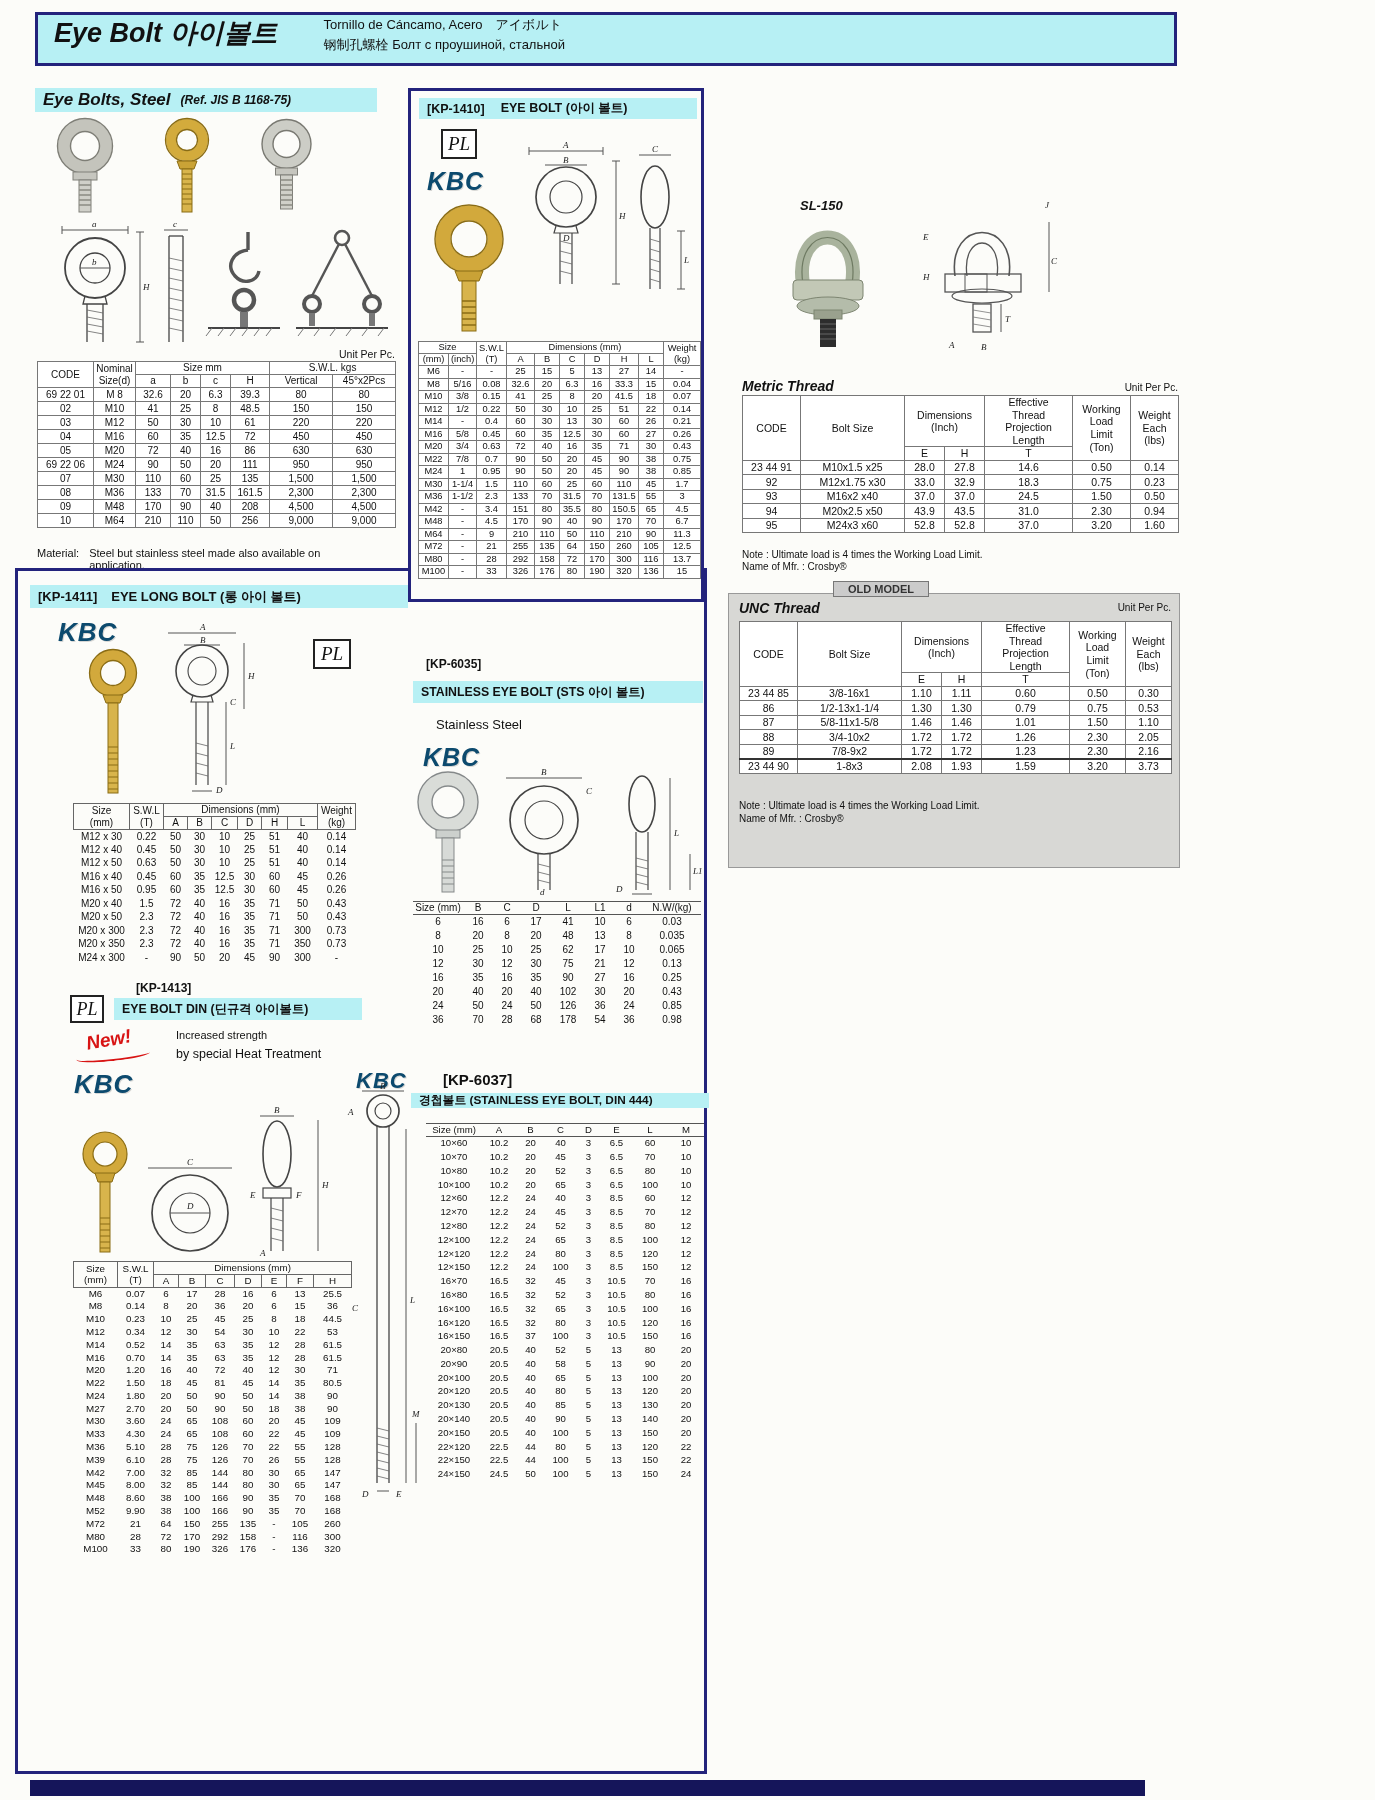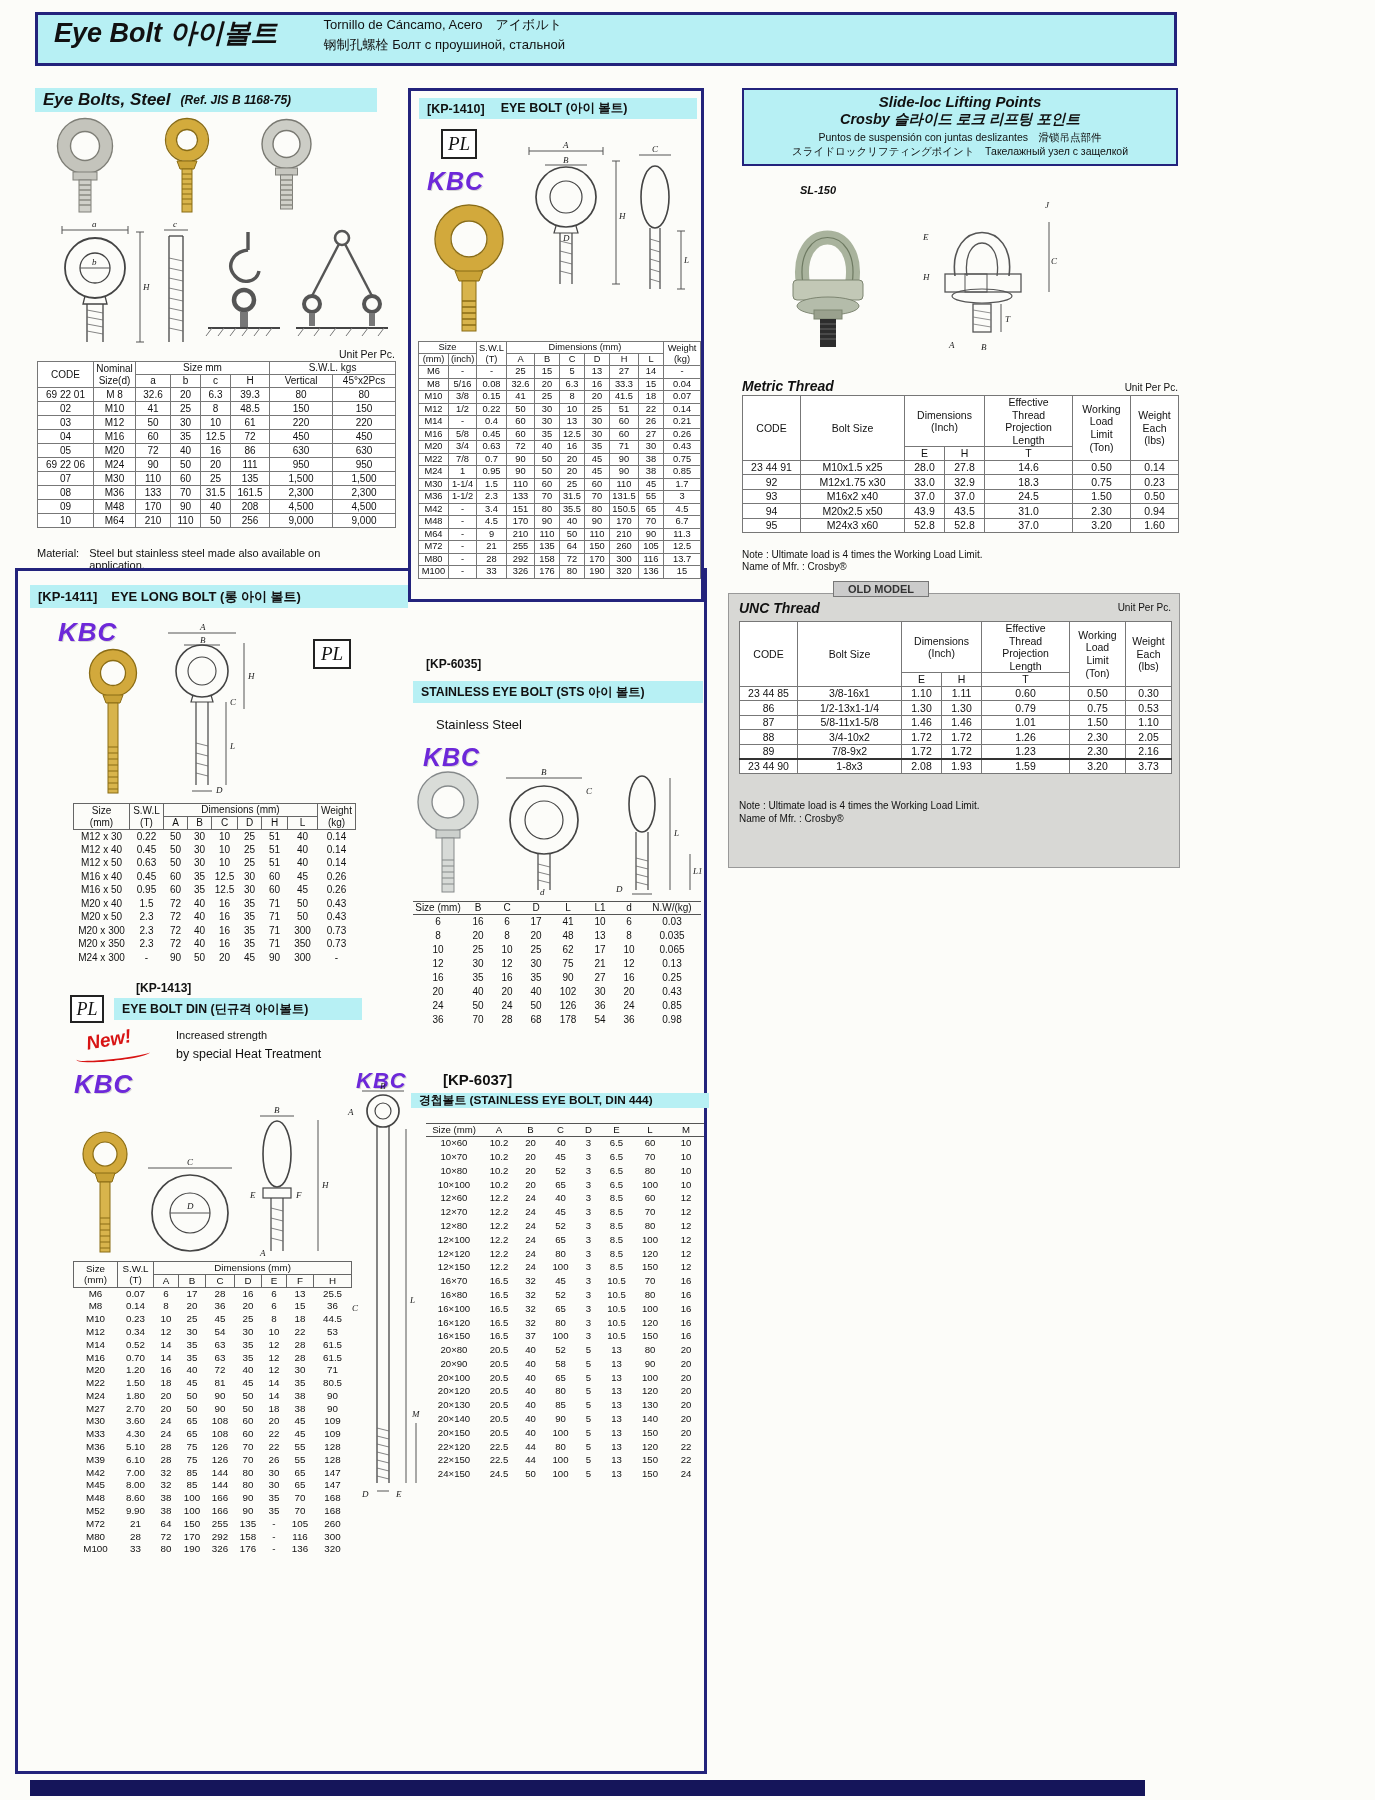--- a/index.html
+++ b/index.html
@@ -3,21 +3,21 @@
 <meta charset="utf-8">
 <style>
 *{margin:0;padding:0;box-sizing:border-box}
 body{font-family:"Liberation Sans",sans-serif;background:#d9d9d4;color:#111}
 #page{position:relative;width:1375px;height:1800px;background:#fcfcf9;margin:0 auto;overflow:hidden}
 .abs{position:absolute}
 .bi{font-style:italic;font-weight:bold}
 .cyan{background:#b7f0f4}
 .navy{border:3px solid #23237c}
 .strip{background:#b7f0f4;font-weight:bold;display:flex;align-items:center;padding:0 8px;white-space:nowrap}
-.kbc{color:#6d28d9;font-weight:bold;font-style:italic;letter-spacing:1px;text-shadow:1px 1px 0 rgba(0,0,0,.15);font-family:"Liberation Sans",sans-serif}
+.kbc{color:#0c4a6e;font-weight:bold;font-style:italic;letter-spacing:1px;text-shadow:1px 1px 0 rgba(0,0,0,.15);font-family:"Liberation Sans",sans-serif}
 .pl{border:2px solid #222;background:#fff;font-weight:normal;font-style:italic;font-family:"Liberation Serif",serif;display:flex;align-items:center;justify-content:center}
 .code-label{font-weight:bold;white-space:nowrap}
 table{border-collapse:collapse;table-layout:fixed;background:transparent}
 th,td{text-align:center;font-weight:normal;white-space:pre-line;padding:0 2px;line-height:1.2;overflow:hidden}
 .t1 th,.t1 td{border:1px solid #777}
 .t1{background:#fff}
 .t2 thead th{border:1px solid #666}
 .t3 thead th{border-top:1px solid #555;border-bottom:1px solid #555}
 .tb-jis{font-size:10px}.tb-jis td{height:14px}
 .tb-1410{font-size:9.3px}.tb-1410 td{height:12.5px}
@@ -543,28 +543,22 @@
             <td>80</td>
             <td>190</td>
             <td>320</td>
             <td>136</td>
             <td>15</td>
           </tr>
         </tbody>
     </table>
   </div>
 
-  <div class="abs cyan" style="left:742px;top:88px;width:436px;height:78px;border:2px solid #23237c;text-align:center;padding-top:3px">
-    <div class="bi" style="font-size:15px">Slide-loc Lifting Points</div>
-    <div class="bi" style="font-size:14.5px">Crosby  슬라이드 로크 리프팅 포인트</div>
-    <div style="font-size:10.5px;margin-top:2px">Puntos de suspensión con juntas deslizantes　滑锁吊点部件</div>
-    <div style="font-size:10.5px">スライドロックリフティングポイント　Такелажный узел с защелкой</div>
-  </div>
-
-  <div class="abs bi" style="left:800px;top:184px;font-size:11px">SL-150</div>
+
+  <div class="abs bi" style="left:800px;top:198px;font-size:13px">SL-150</div>
 
   <svg class="abs" style="left:765px;top:200px" width="125" height="150" viewBox="0 0 125 150">
     <path d="M38 84 C28 22 97 22 87 84" fill="none" stroke="#a9b39d" stroke-width="14"></path>
     <path d="M38 84 C28 22 97 22 87 84" fill="none" stroke="#6e7a62" stroke-width="1.2"></path>
     <rect x="28" y="80" width="70" height="20" rx="4" fill="#c2c8b6" stroke="#7d8571"></rect>
     <ellipse cx="63" cy="106" rx="31" ry="9" fill="#b4bcaa" stroke="#7d8571"></ellipse>
     <rect x="49" y="110" width="28" height="9" fill="#9aa18e" stroke="#7d8571"></rect>
     <rect x="55" y="119" width="16" height="28" fill="#2d2d2d"></rect>
     <path d="M55 124h16M55 129h16M55 134h16M55 139h16" stroke="#666" stroke-width="1"></path>
   </svg>

